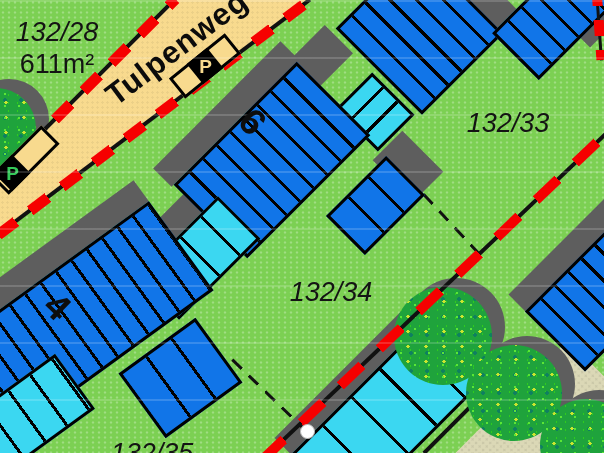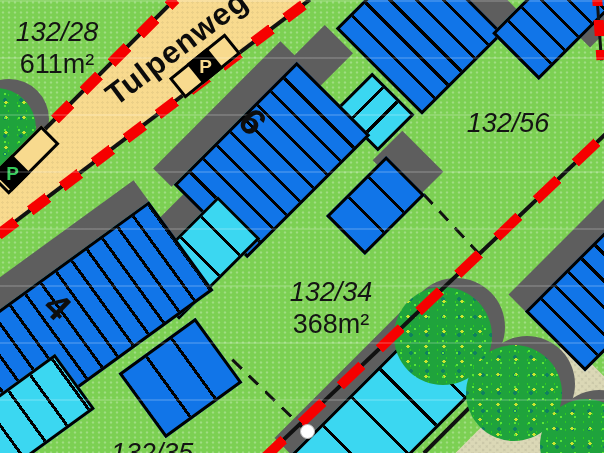--- a/index.html
+++ b/index.html
@@ -127,25 +127,24 @@
 
   <div class="abs" id="sheen"></div>
 
   <div class="abs" id="streetname">Tulpenweg</div>
 
   <div class="abs plabel" style="left:-3px;top:17px;">
     <span class="pid">132/28</span>
     <span class="parea">611m²</span>
   </div>
   <div class="abs plabel" style="left:448px;top:108px;">
-    <span class="pid">132/56</span>
+    <span class="pid">132/33</span>
   </div>
   <div class="abs plabel" style="left:271px;top:277px;text-align:center;">
     <span class="pid">132/34</span>
-    <span class="parea">368m²</span>
   </div>
   <div class="abs plabel" style="left:92px;top:438px;">
     <span class="pid">132/35</span>
   </div>
 
   <div class="abs housenum" style="left:230px;top:100px;transform:rotate(48deg);">6</div>
   <div class="abs housenum" style="left:35px;top:285px;transform:rotate(44deg);">4</div>
 
 </div>
 

